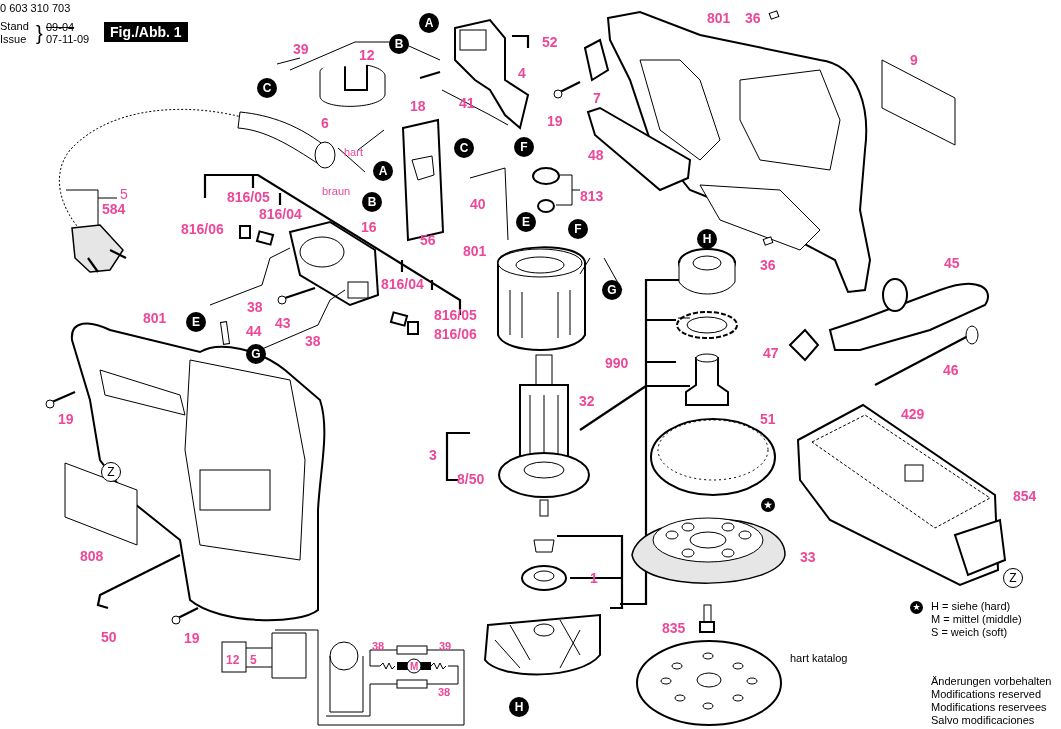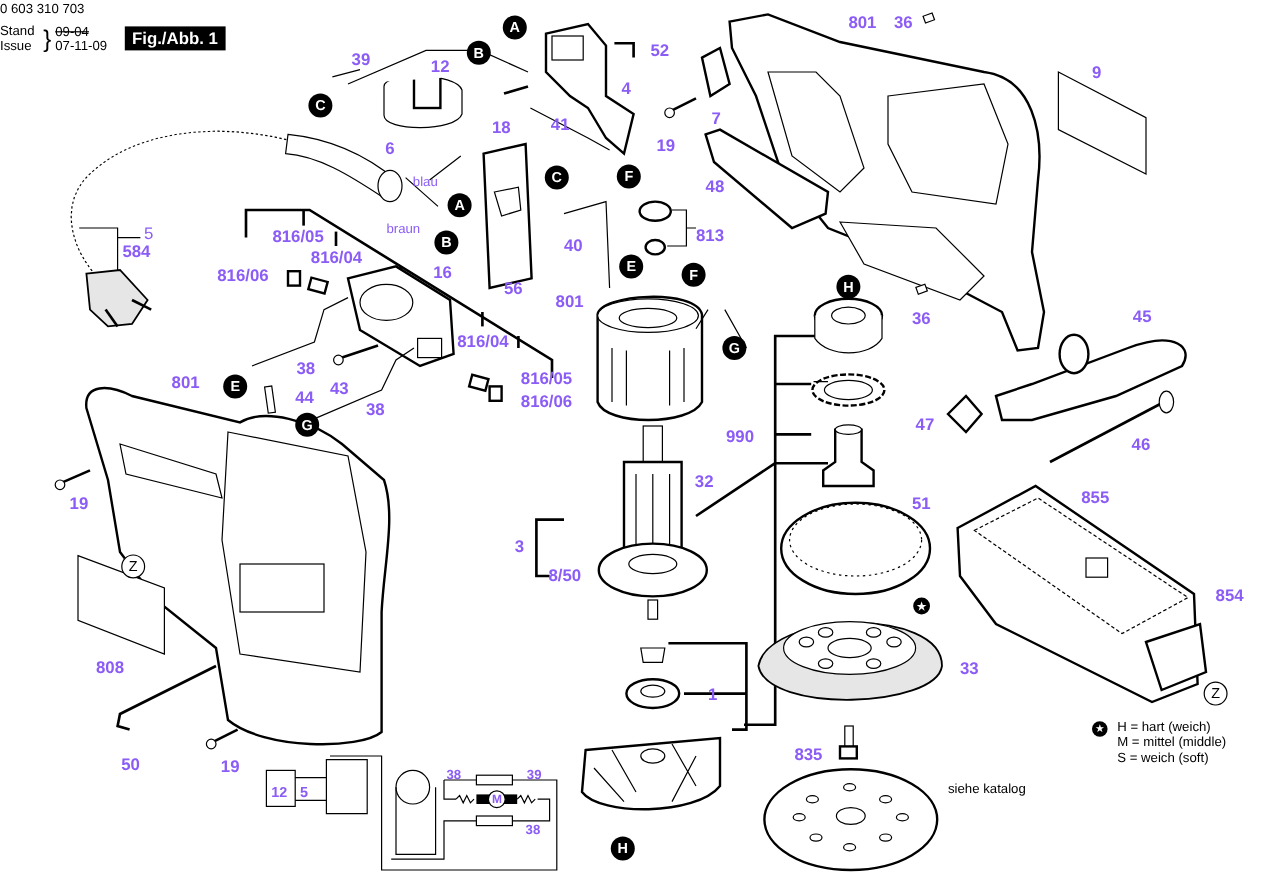--- a/index.html
+++ b/index.html
@@ -1,20 +1,20 @@
 <!DOCTYPE html>
 <html><head>
 <meta charset="utf-8">
 <style>
   html, body { margin: 0; padding: 0; background: #ffffff; }
   body { width: 1061px; height: 729px; position: relative; overflow: hidden;
          font-family: "Liberation Sans", sans-serif; color: #000; }
   #stage { position: absolute; left: 0; top: 0; width: 1061px; height: 729px; padding-left: 35px; }
   .lbl { position: absolute; font-family: "Liberation Sans", sans-serif; font-weight: bold;
-         font-size: 14px; line-height: 14px; white-space: nowrap; color: #8b5cf6; }
+         font-size: 14px; line-height: 14px; white-space: nowrap; color: #ec4899; }
   .small { font-weight: normal; font-size: 11px; line-height: 12px; }
   .hdr { position: absolute; font-size: 11px; line-height: 12px; font-weight: normal; white-space: nowrap; }
   .fig { position: absolute; left: 104px; top: 22px; background: #000; color: #fff; font-weight: bold;
          font-size: 14px; line-height: 14px; padding: 3px 6px; }
   .badge { position: absolute; width: 20px; height: 20px; border-radius: 50%; background: #000; color: #fff;
            font-weight: bold; font-size: 12px; line-height: 20px; text-align: center; }
   .badge-o { position: absolute; width: 18px; height: 18px; border-radius: 50%; background: #fff; color: #000;
              border: 1.5px solid #000; font-size: 12px; line-height: 18px; text-align: center; }
   .note { position: absolute; font-size: 11px; line-height: 13px; white-space: nowrap; }
   .legend { position: absolute; left: 910px; top: 600px; }
@@ -274,21 +274,21 @@
   <div class="lbl" style="left:459px;top:96px">41</div>
   <div class="lbl" style="left:518px;top:66px">4</div>
   <div class="lbl" style="left:542px;top:35px">52</div>
   <div class="lbl" style="left:593px;top:91px">7</div>
   <div class="lbl" style="left:547px;top:114px">19</div>
   <div class="lbl" style="left:707px;top:11px">801</div>
   <div class="lbl" style="left:745px;top:11px">36</div>
   <div class="lbl" style="left:910px;top:53px">9</div>
   <div class="lbl" style="left:588px;top:148px">48</div>
   <div class="lbl" style="left:321px;top:116px">6</div>
-  <div class="lbl small" style="left:344px;top:146px">blau</div>
+  <div class="lbl small" style="left:344px;top:146px">hart</div>
   <div class="lbl small" style="left:322px;top:185px">braun</div>
   <div class="lbl" style="left:120px;top:187px;font-weight:normal">5</div>
   <div class="lbl" style="left:102px;top:202px">584</div>
   <div class="lbl" style="left:420px;top:233px">56</div>
   <div class="lbl" style="left:470px;top:197px">40</div>
   <div class="lbl" style="left:580px;top:189px">813</div>
   <div class="lbl" style="left:227px;top:190px">816/05</div>
   <div class="lbl" style="left:259px;top:207px">816/04</div>
   <div class="lbl" style="left:181px;top:222px">816/06</div>
   <div class="lbl" style="left:361px;top:220px">16</div>
@@ -304,39 +304,45 @@
   <div class="lbl" style="left:434px;top:308px">816/05</div>
   <div class="lbl" style="left:434px;top:327px">816/06</div>
   <div class="lbl" style="left:143px;top:311px">801</div>
   <div class="lbl" style="left:246px;top:324px">44</div>
   <div class="lbl" style="left:58px;top:412px">19</div>
   <div class="lbl" style="left:605px;top:356px">990</div>
   <div class="lbl" style="left:579px;top:394px">32</div>
   <div class="lbl" style="left:429px;top:448px">3</div>
   <div class="lbl" style="left:457px;top:472px">8/50</div>
   <div class="lbl" style="left:760px;top:412px">51</div>
-  <div class="lbl" style="left:901px;top:407px">855</div>
+  <div class="lbl" style="left:901px;top:407px">429</div>
   <div class="lbl" style="left:1013px;top:489px">854</div>
   <div class="lbl" style="left:800px;top:550px">33</div>
   <div class="lbl" style="left:590px;top:571px">1</div>
   <div class="lbl" style="left:80px;top:549px">808</div>
   <div class="lbl" style="left:101px;top:630px">50</div>
   <div class="lbl" style="left:184px;top:631px">19</div>
   <div class="lbl" style="left:662px;top:621px">835</div>
-  <div class="note" style="left:790px;top:652px">siehe katalog</div>
+  <div class="note" style="left:790px;top:652px">hart katalog</div>
 
   <div class="lbl" style="left:226px;top:653px;font-size:12px">12</div>
   <div class="lbl" style="left:250px;top:653px;font-size:12px">5</div>
   <div class="lbl" style="left:372px;top:639px;font-size:11px">38</div>
   <div class="lbl" style="left:439px;top:639px;font-size:11px">39</div>
   <div class="lbl" style="left:438px;top:685px;font-size:11px">38</div>
   <div class="lbl" style="left:410px;top:660px;font-size:10px">M</div>
 
   <div class="legend">
     <div class="star">★</div>
     <div class="rows">
-      <div class="note" style="position:relative">H = hart (weich)</div>
+      <div class="note" style="position:relative">H = siehe (hard)</div>
       <div class="note" style="position:relative">M = mittel (middle)</div>
       <div class="note" style="position:relative">S = weich (soft)</div>
     </div>
   </div>
 
+  <div class="mods">
+    <div class="note" style="position:relative">Änderungen vorbehalten</div>
+    <div class="note" style="position:relative">Modifications reserved</div>
+    <div class="note" style="position:relative">Modifications reservees</div>
+    <div class="note" style="position:relative">Salvo modificaciones</div>
+  </div>
 </div>
 
 </body></html>

